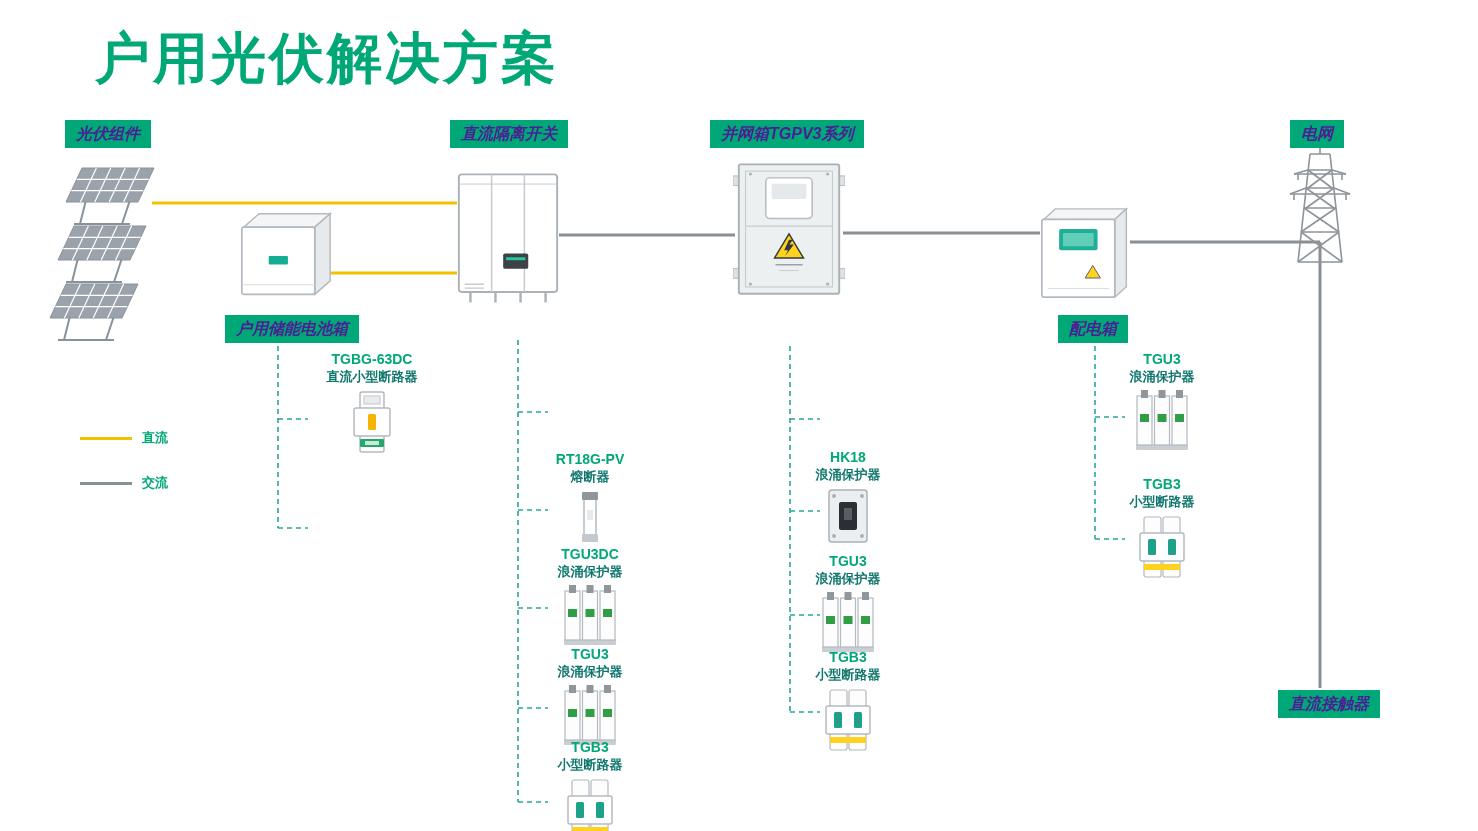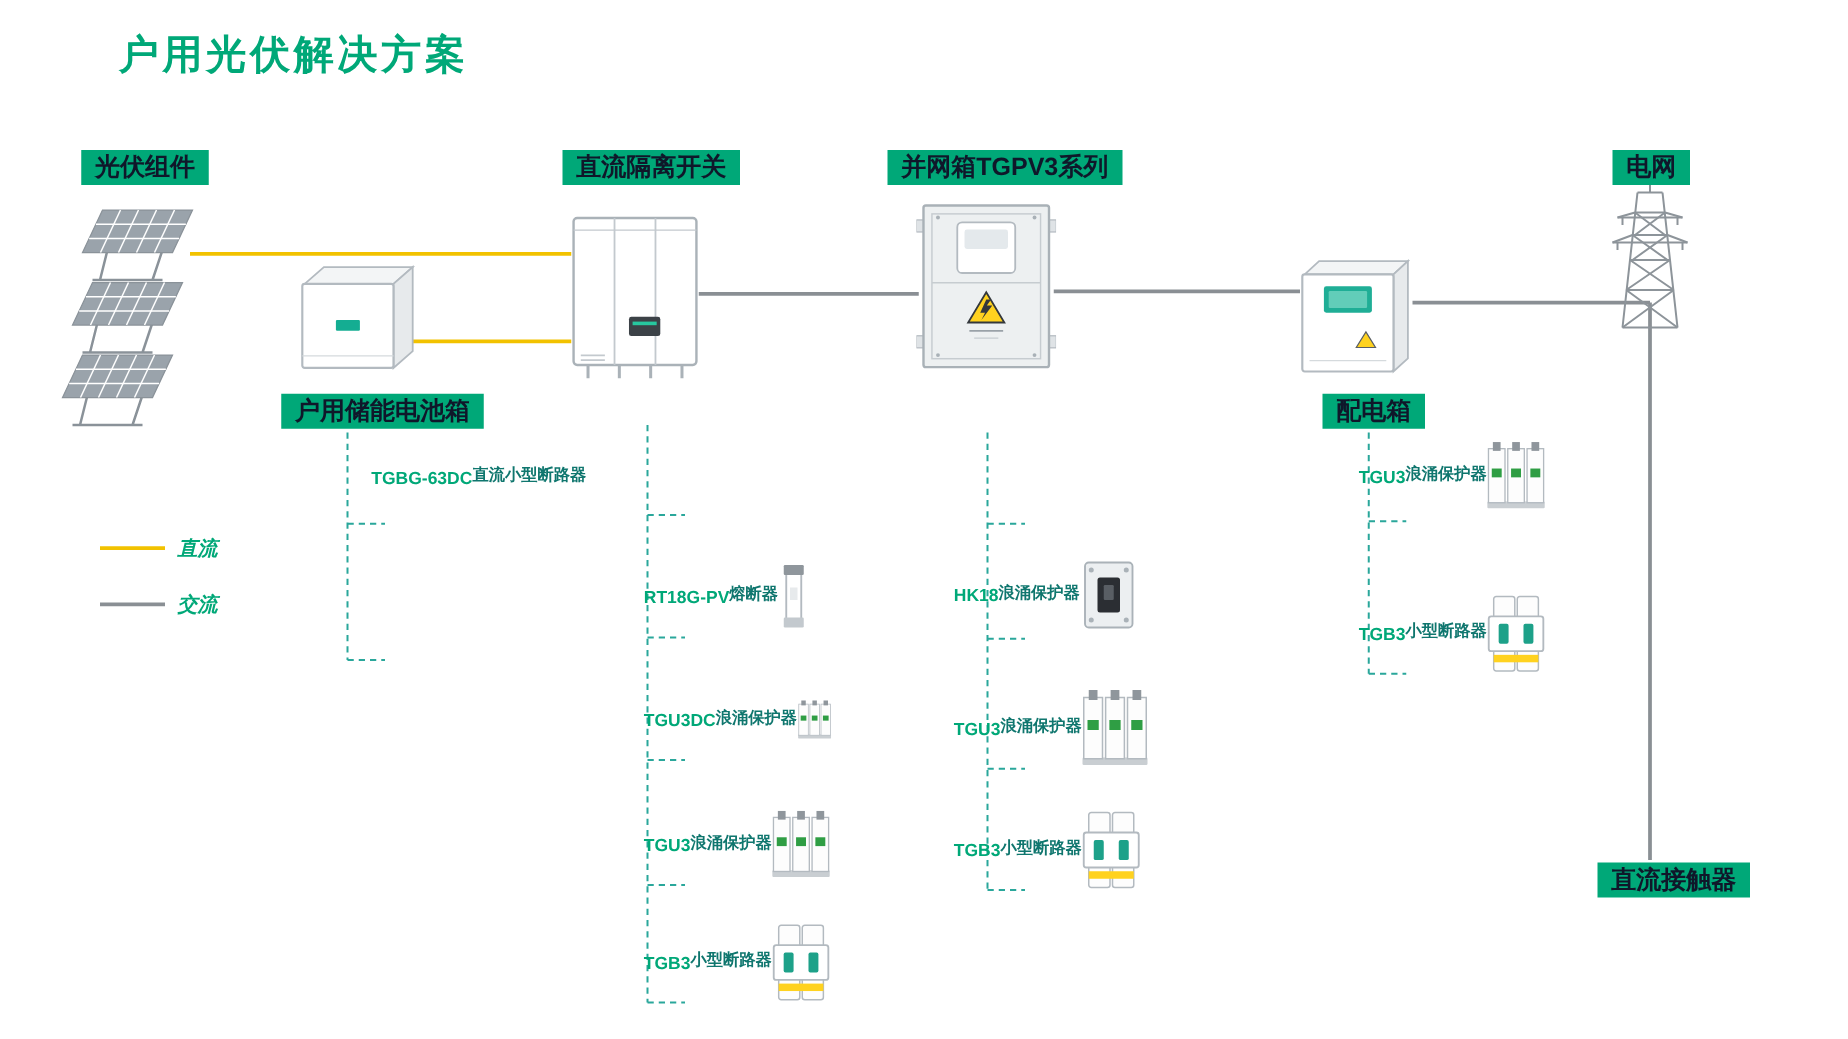--- a/index.html
+++ b/index.html
@@ -1,27 +1,27 @@
 <!DOCTYPE html>
 <html><head>
 <meta charset="utf-8">
 <style>
   * { margin:0; padding:0; box-sizing:border-box; }
   html,body { background:#ffffff; }
   body { font-family:"Liberation Sans","DejaVu Sans",sans-serif; }
   .canvas { position:relative; width:1478px; height:831px; background:#fff; overflow:hidden; }
-  .title { position:absolute; left:95px; top:22px; font-size:32px; font-weight:bold; color:#00A878; letter-spacing:3px; white-space:nowrap; }
-  .tag { position:absolute; background:#00A878; color:#0f172a; font-size:20px; font-weight:bold; padding:4px 11px; line-height:20px; white-space:nowrap; }
+  .title { position:absolute; left:95px; top:22px; font-size:55px; font-weight:bold; color:#00A878; letter-spacing:3px; white-space:nowrap; }
+  .tag { position:absolute; background:#00A878; color:#4c1d95; font-size:16px; font-weight:bold; padding:4px 11px; line-height:20px; white-space:nowrap;font-style:italic; }
   .wires { position:absolute; left:0; top:0; pointer-events:none; }
   .device { position:absolute; }
-  .product { position:absolute; display:flex; flex-direction:row; align-items:center; text-align:center; }
+  .product { position:absolute; display:flex; flex-direction:column; align-items:center; text-align:center; }
   .p-model { font-size:14px; font-weight:bold; color:#00A878; line-height:18px; white-space:nowrap; }
   .p-desc  { font-size:13px; font-weight:bold; color:#0f766e; line-height:17px; margin-bottom:5px; white-space:nowrap; }
   .legend-swatch { position:absolute; height:3px; width:52px; }
-  .legend-label  { position:absolute; font-size:16px; font-weight:bold; color:#00A878;font-style:italic; }
+  .legend-label  { position:absolute; font-size:13px; font-weight:bold; color:#00A878; }
 </style>
 </head>
 <body>
 
 <svg width="0" height="0" style="position:absolute" aria-hidden="true">
 <defs>
   <symbol id="sym-panel" viewBox="0 0 96 62">
     <path d="M24,34 L18,58 M68,34 L60,58 M12,58 L68,58" stroke="#8a9299" stroke-width="2" fill="none"></path>
     <polygon points="20,2 92,2 76,36 4,36" fill="#9aa3ab" stroke="#8a9299" stroke-width="1"></polygon>
     <line x1="14.7" y1="13.3" x2="86.7" y2="13.3" stroke="#fff" stroke-width="1.2"></line>

